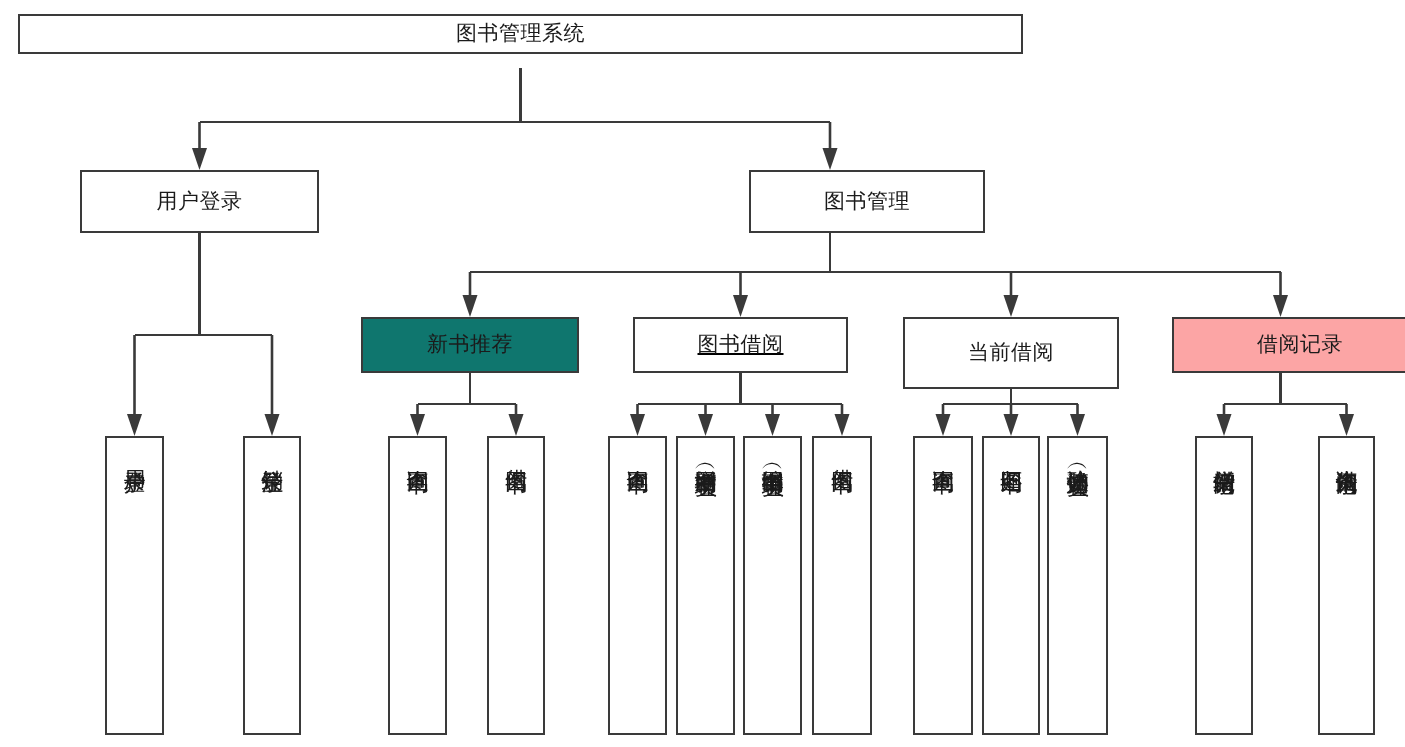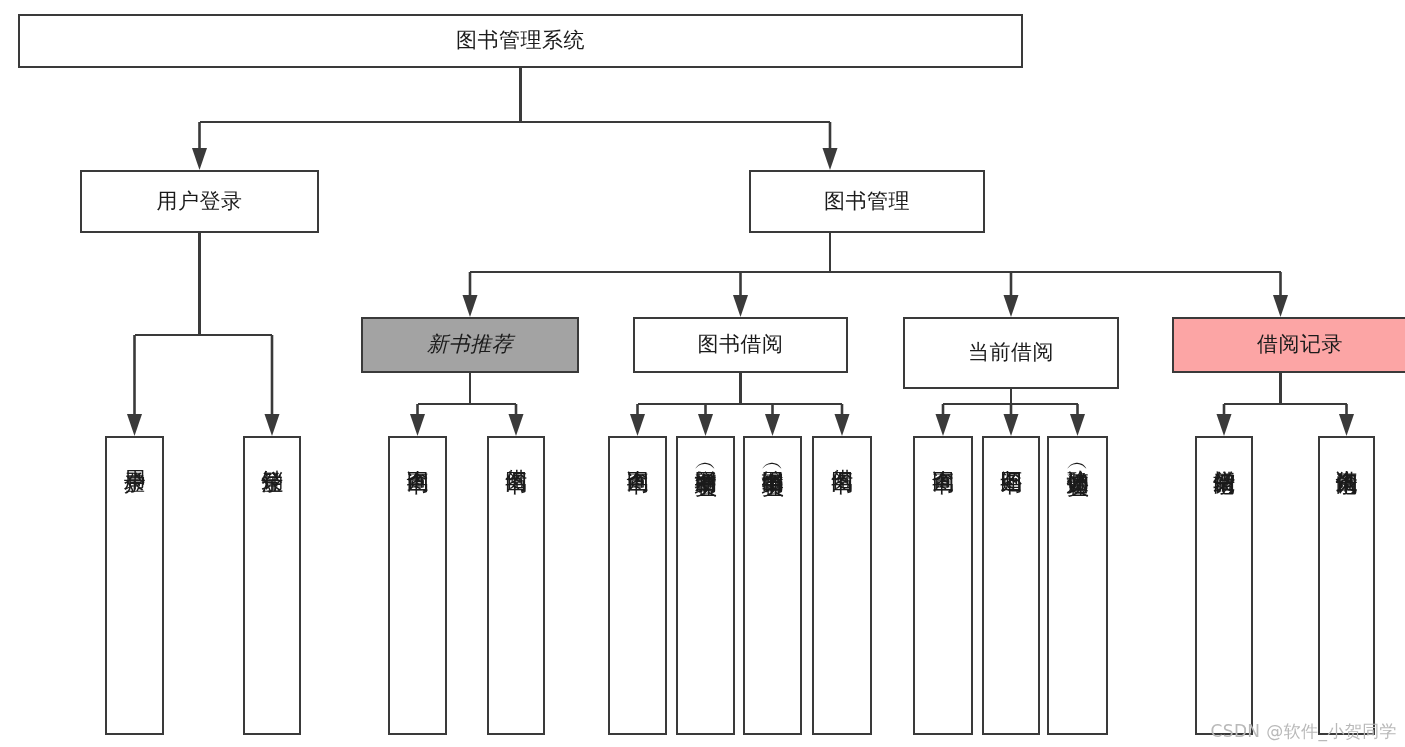--- a/index.html
+++ b/index.html
@@ -122,33 +122,33 @@
       <line x1="1077.5" y1="404" x2="1077.5" y2="418" stroke="#3a3a3a" stroke-width="2.6"></line>
       <polygon points="1070,414 1085,414 1077.5,436" fill="#3a3a3a"></polygon>
       <line x1="1280.5" y1="373" x2="1280.5" y2="404" stroke="#3a3a3a" stroke-width="2.6" shape-rendering="crispEdges"></line>
       <line x1="1224" y1="404" x2="1346.5" y2="404" stroke="#3a3a3a" stroke-width="2.6" shape-rendering="crispEdges"></line>
       <line x1="1224" y1="404" x2="1224" y2="418" stroke="#3a3a3a" stroke-width="2.6"></line>
       <polygon points="1216.5,414 1231.5,414 1224,436" fill="#3a3a3a"></polygon>
       <line x1="1346.5" y1="404" x2="1346.5" y2="418" stroke="#3a3a3a" stroke-width="2.6"></line>
       <polygon points="1339,414 1354,414 1346.5,436" fill="#3a3a3a"></polygon>
     </svg>
   <div id="nodes">
-      <div class="node horizontal" style="left: 18px; top: 14px; width: 1005px; height: 54px; border-color: rgb(58, 58, 58); background: rgb(255, 255, 255);">
+      <div class="node horizontal" style="left: 18px; top: 14px; width: 1005px; height: 40px; border-color: rgb(58, 58, 58); background: rgb(255, 255, 255);">
         <span class="label" style="color: rgb(27, 27, 27);">图书管理系统</span>
       </div>
       <div class="node horizontal" style="left: 80px; top: 170px; width: 239px; height: 63px; border-color: rgb(58, 58, 58); background: rgb(255, 255, 255);">
         <span class="label" style="color: rgb(27, 27, 27);">用户登录</span>
       </div>
       <div class="node horizontal" style="left: 712px; top: 170px; width: 236px; height: 63px; border-color: rgb(58, 58, 58); background: rgb(255, 255, 255); margin-left: 37px;">
         <span class="label" style="color: rgb(27, 27, 27);">图书管理</span>
       </div>
-      <div class="node horizontal" style="left: 361px; top: 317px; width: 218px; height: 56px; border-color: rgb(58, 58, 58); background: #a3a3a3; font-style: italic;">
+      <div class="node horizontal" style="left: 361px; top: 317px; width: 218px; height: 56px; border-color: rgb(58, 58, 58); background: #0f766e;">
         <span class="label" style="color: rgb(27, 27, 27);">新书推荐</span>
       </div>
-      <div class="node horizontal" style="left: 633px; top: 317px; width: 215px; height: 56px; border-color: rgb(58, 58, 58); background: rgb(255, 255, 255);">
+      <div class="node horizontal" style="left: 633px; top: 317px; width: 215px; height: 56px; border-color: rgb(58, 58, 58); background: rgb(255, 255, 255); text-decoration: underline;">
         <span class="label" style="color: rgb(27, 27, 27);">图书借阅</span>
       </div>
       <div class="node horizontal" style="left: 903px; top: 317px; width: 216px; height: 72px; border-color: rgb(58, 58, 58); background: rgb(255, 255, 255);">
         <span class="label" style="color: rgb(27, 27, 27);">当前借阅</span>
       </div>
       <div class="node horizontal" style="left: 1172px; top: 317px; width: 256px; height: 56px; border-color: rgb(58, 58, 58); background: #fca5a5;">
         <span class="label" style="color: rgb(27, 27, 27);">借阅记录</span>
       </div>
       <div class="node vertical" style="left: 105px; top: 436px; width: 59px; height: 299px; border-color: rgb(58, 58, 58); background: rgb(255, 255, 255);">
         <span class="label" style="color: rgb(27, 27, 27);">用户登录</span>
@@ -183,14 +183,13 @@
       <div class="node vertical" style="left: 1047px; top: 436px; width: 61px; height: 299px; border-color: rgb(58, 58, 58); background: rgb(255, 255, 255);">
         <span class="label" style="color: rgb(27, 27, 27);">确认归还（管理员）</span>
       </div>
       <div class="node vertical" style="left: 1195px; top: 436px; width: 58px; height: 299px; border-color: rgb(58, 58, 58); background: rgb(255, 255, 255);">
         <span class="label" style="color: rgb(27, 27, 27);">新增借阅记录</span>
       </div>
       <div class="node vertical" style="left: 1318px; top: 436px; width: 57px; height: 299px; border-color: rgb(58, 58, 58); background: rgb(255, 255, 255);">
         <span class="label" style="color: rgb(27, 27, 27);">查询借阅记录</span>
       </div>
     </div>
-  <div id="watermark">CSDN @软件_小贺同学</div>
 </div>
 
 </body></html>

